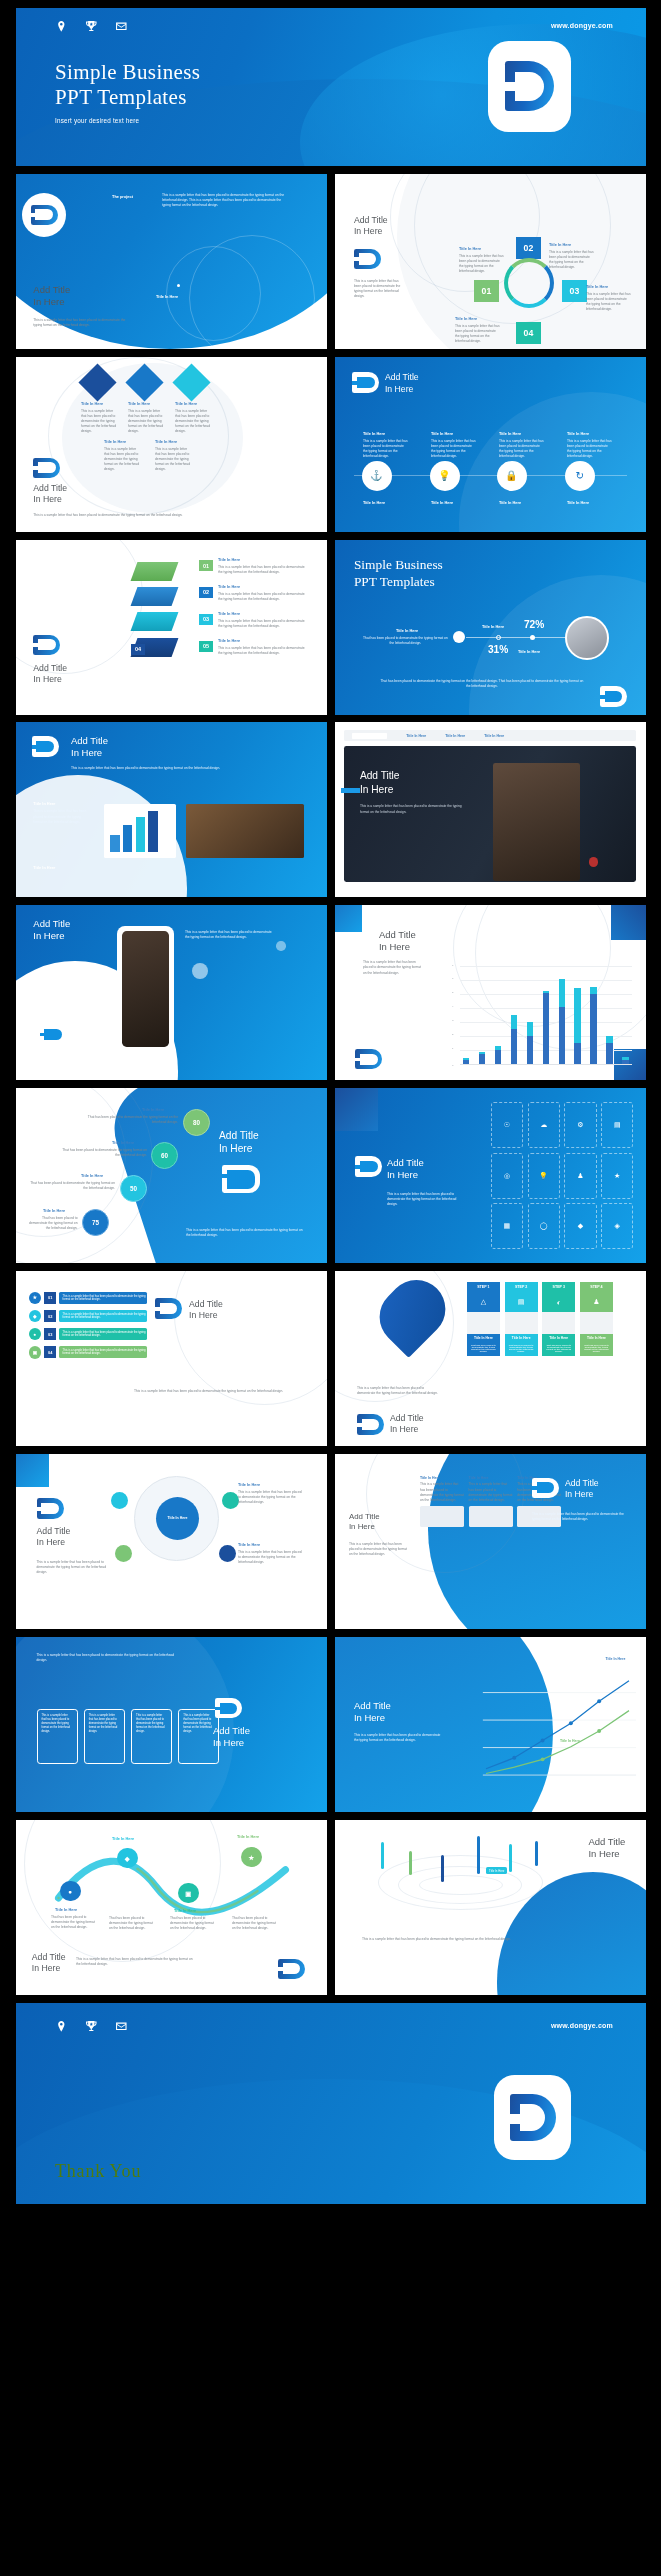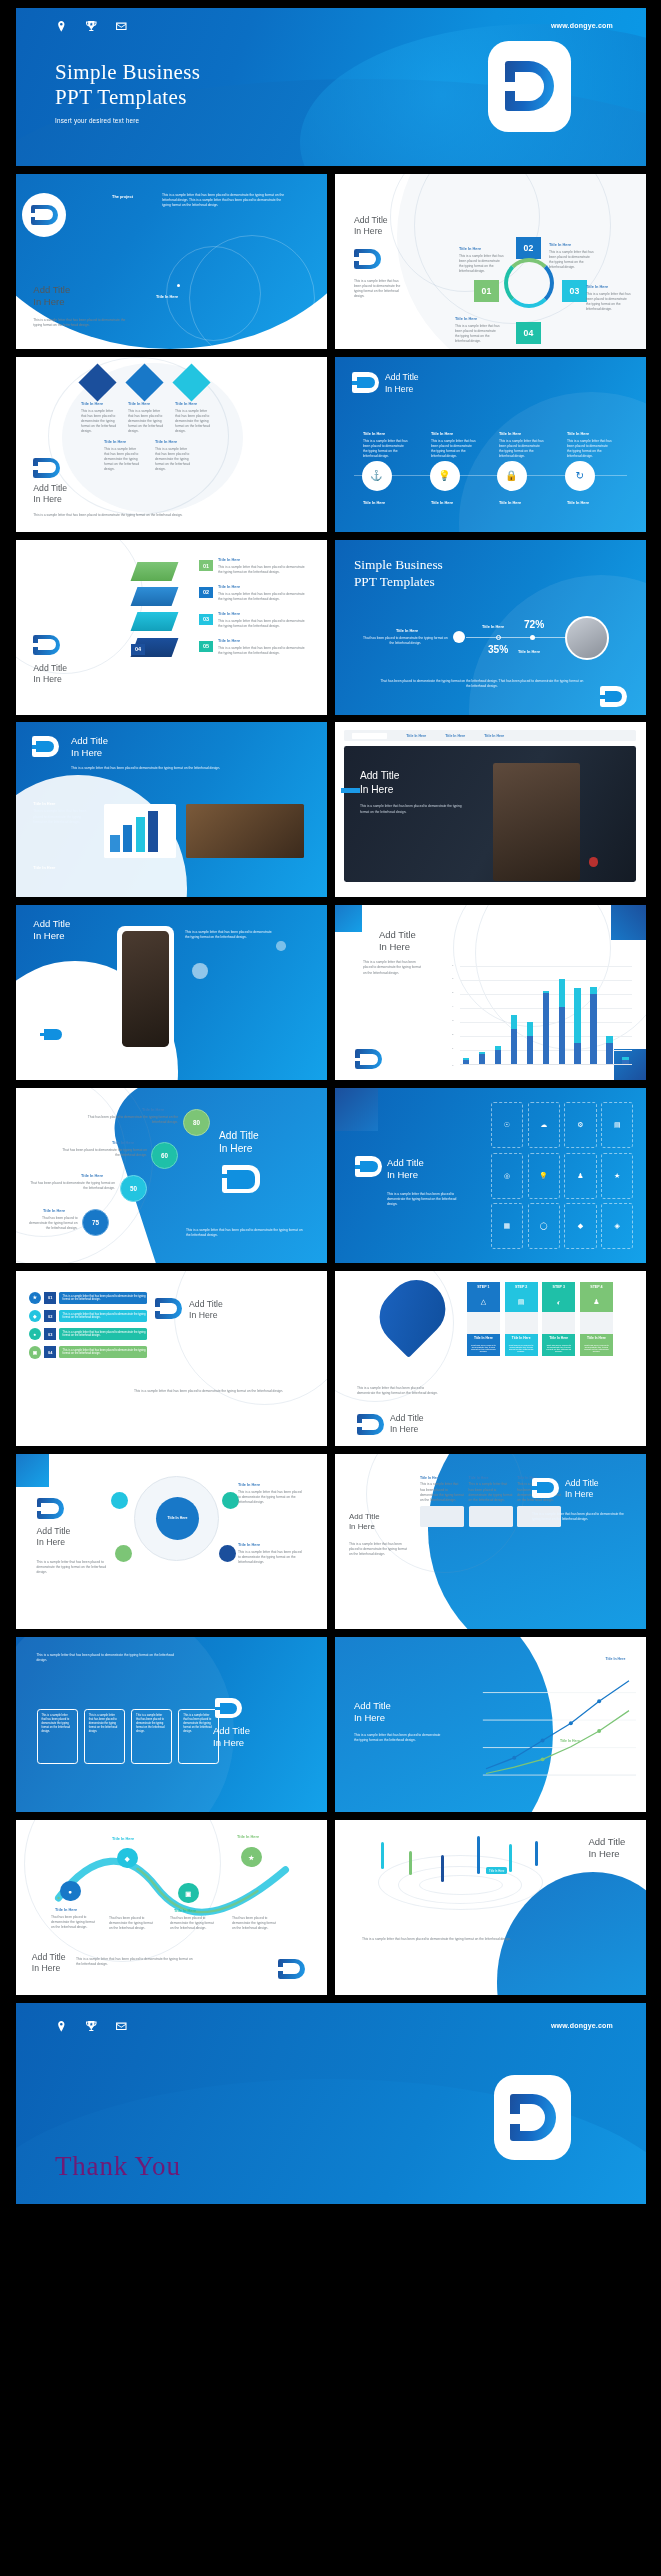--- a/index.html
+++ b/index.html
@@ -86,21 +86,21 @@
 
   .chip { position:absolute; display:flex; align-items:center; justify-content:center; color:#fff; font-weight:700; }
   .badge-num { font-size:8.7px; }
 
   .circ { border-radius:50%; display:flex; align-items:center; justify-content:center; color:#fff; font-weight:700; font-size:6.3px; }
 
   
   .close-bg { position:absolute; inset:0; background:linear-gradient(110deg,#0a60b5 0%,#0c72c3 40%,#0e8ad8 100%); }
   .close-blob { position:absolute; left:-8%; top:38%; width:115%; height:140%; border-radius:50%;
      background:linear-gradient(120deg,#0c62b6 0%,#0d80d0 55%,#16a4ee 100%); }
-  .thanks { position:absolute; left:39px; bottom:22px; font-family:"Liberation Serif", serif; color:#701a75; font-size:27px; letter-spacing:0.8px; z-index:6;}
+  .thanks { position:absolute; left:39px; bottom:22px; font-family:"Liberation Serif", serif; color:#4d7c0f; font-size:18px; letter-spacing:0.8px; z-index:6;}
 </style>
 </head>
 <body>
 
 <div class="page">
 
   <div class="slide cover">
     <div class="cover-bg"></div>
     <div class="cover-blob"></div>
     <div class="cover-blob2"></div>
@@ -292,21 +292,21 @@
         <div>PPT Templates</div>
       </div>
       <div class="mini-hw" style="position:absolute;left:61px;top:88px;">Title In Here</div>
       <div class="body-w" style="position:absolute;left:28px;top:96px;width:85px;text-align:center;">That has been placed to demonstrate the typing format on the letterhead design.</div>
       <div style="position:absolute;left:118px;top:91px;width:12.6px;height:12.6px;border-radius:50%;background:#fff;"></div>
       <div style="position:absolute;left:131px;top:97px;width:118px;height:1.2px;background:rgba(255,255,255,.6);"></div>
       <div style="position:absolute;left:161px;top:95px;width:5.5px;height:5.5px;border-radius:50%;border:1.2px solid #fff;background:transparent;"></div>
       <div style="position:absolute;left:195px;top:95px;width:5.5px;height:5.5px;border-radius:50%;background:#fff;"></div>
       <div class="mini-hw" style="position:absolute;left:147px;top:84px;">Title In Here</div>
       <div style="position:absolute;left:189px;top:79px;color:#fff;font-size:10.2px;font-weight:600;">72%</div>
-      <div style="position:absolute;left:153px;top:104px;color:#fff;font-size:10.2px;font-weight:600;">35%</div>
+      <div style="position:absolute;left:153px;top:104px;color:#fff;font-size:10.2px;font-weight:600;">31%</div>
       <div class="mini-hw" style="position:absolute;left:183px;top:109px;">Title In Here</div>
       <div style="position:absolute;left:230px;top:76px;width:44px;height:44px;border-radius:50%;background:linear-gradient(150deg,#c9ced6,#8a9099);border:2.4px solid #fff;"></div>
       <div class="body-w" style="position:absolute;left:44px;top:139px;width:206px;text-align:center;">That has been placed to demonstrate the typing format on the letterhead design. That has been placed to demonstrate the typing format on the letterhead design.</div>
       <div class="slogo w" style="right:19px;bottom:7.9px;">
           <div class="o"></div>
           <div class="i"></div>
           <div class="n"></div>
         </div>
     </div>
 

